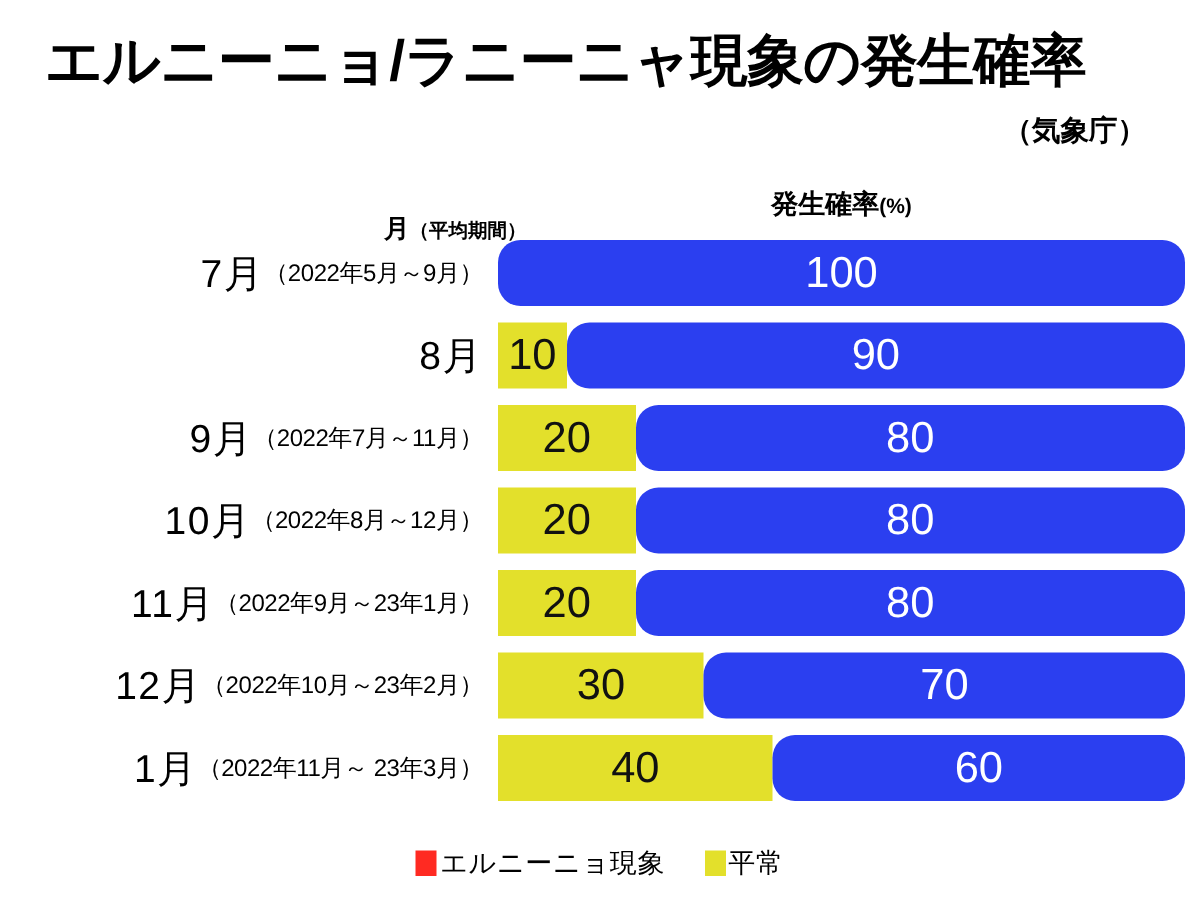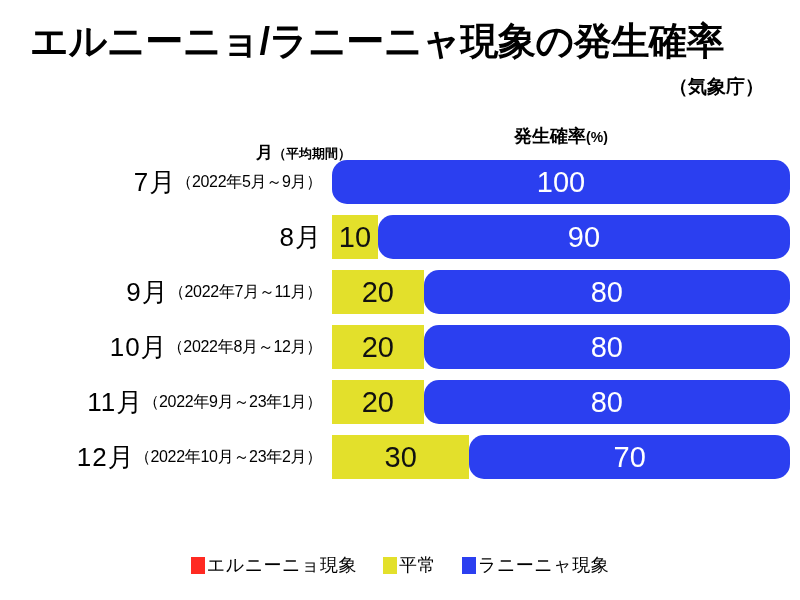--- a/index.html
+++ b/index.html
@@ -137,20 +137,21 @@
     flex-direction: row;
     align-items: center;
     justify-content: center;
     gap: 26px;
   }
   .legend-item {
     display: flex;
     flex-direction: row;
     align-items: center;
     white-space: nowrap;
+    margin-top: 10px;
   }
   .legend-swatch {
     width: 14px;
     height: 17px;
     margin-right: 2px;
     flex: 0 0 auto;
   }
   .legend-label {
     font-family: "Liberation Serif", "DejaVu Serif", serif;
     font-size: 18px;
@@ -243,28 +244,38 @@
       </div>
       <div class="bar-track">
         <div class="seg seg-normal" style="width: 30%; background: rgb(227, 224, 43); text-align: center;">
           <span>30</span>
         </div>
         <div class="seg seg-lanina" style="width: 70%; background: rgb(43, 63, 240);">
           <span>70</span>
         </div>
       </div>
     </div>
+    <div class="chart-row" style="top: 330px;">
+      <div class="row-label">
+        <span class="month">1月</span>
+        <span class="period">（2022年11月～ 23年3月）</span>
+      </div>
+      <div class="bar-track">
+        <div class="seg seg-normal" style="width: 40%; background: rgb(227, 224, 43);">
+          <span>40</span>
+        </div>
+        <div class="seg seg-lanina" style="width: 60%; background: rgb(43, 63, 240);">
+          <span>60</span>
+        </div>
+      </div>
+    </div>
   </div>
 
 <div id="legend">
     <div class="legend-item">
       <span class="legend-swatch" style="background: rgb(255, 42, 34);"></span>
       <span class="legend-label">エルニーニョ現象</span>
     </div>
     <div class="legend-item">
       <span class="legend-swatch" style="background: rgb(227, 224, 43);"></span>
       <span class="legend-label">平常</span>
     </div>
-    <div class="legend-item">
-      <span class="legend-swatch" style="background: rgb(43, 63, 240);"></span>
-      <span class="legend-label">ラニーニャ現象</span>
-    </div>
   </div>
 
 </body></html>

